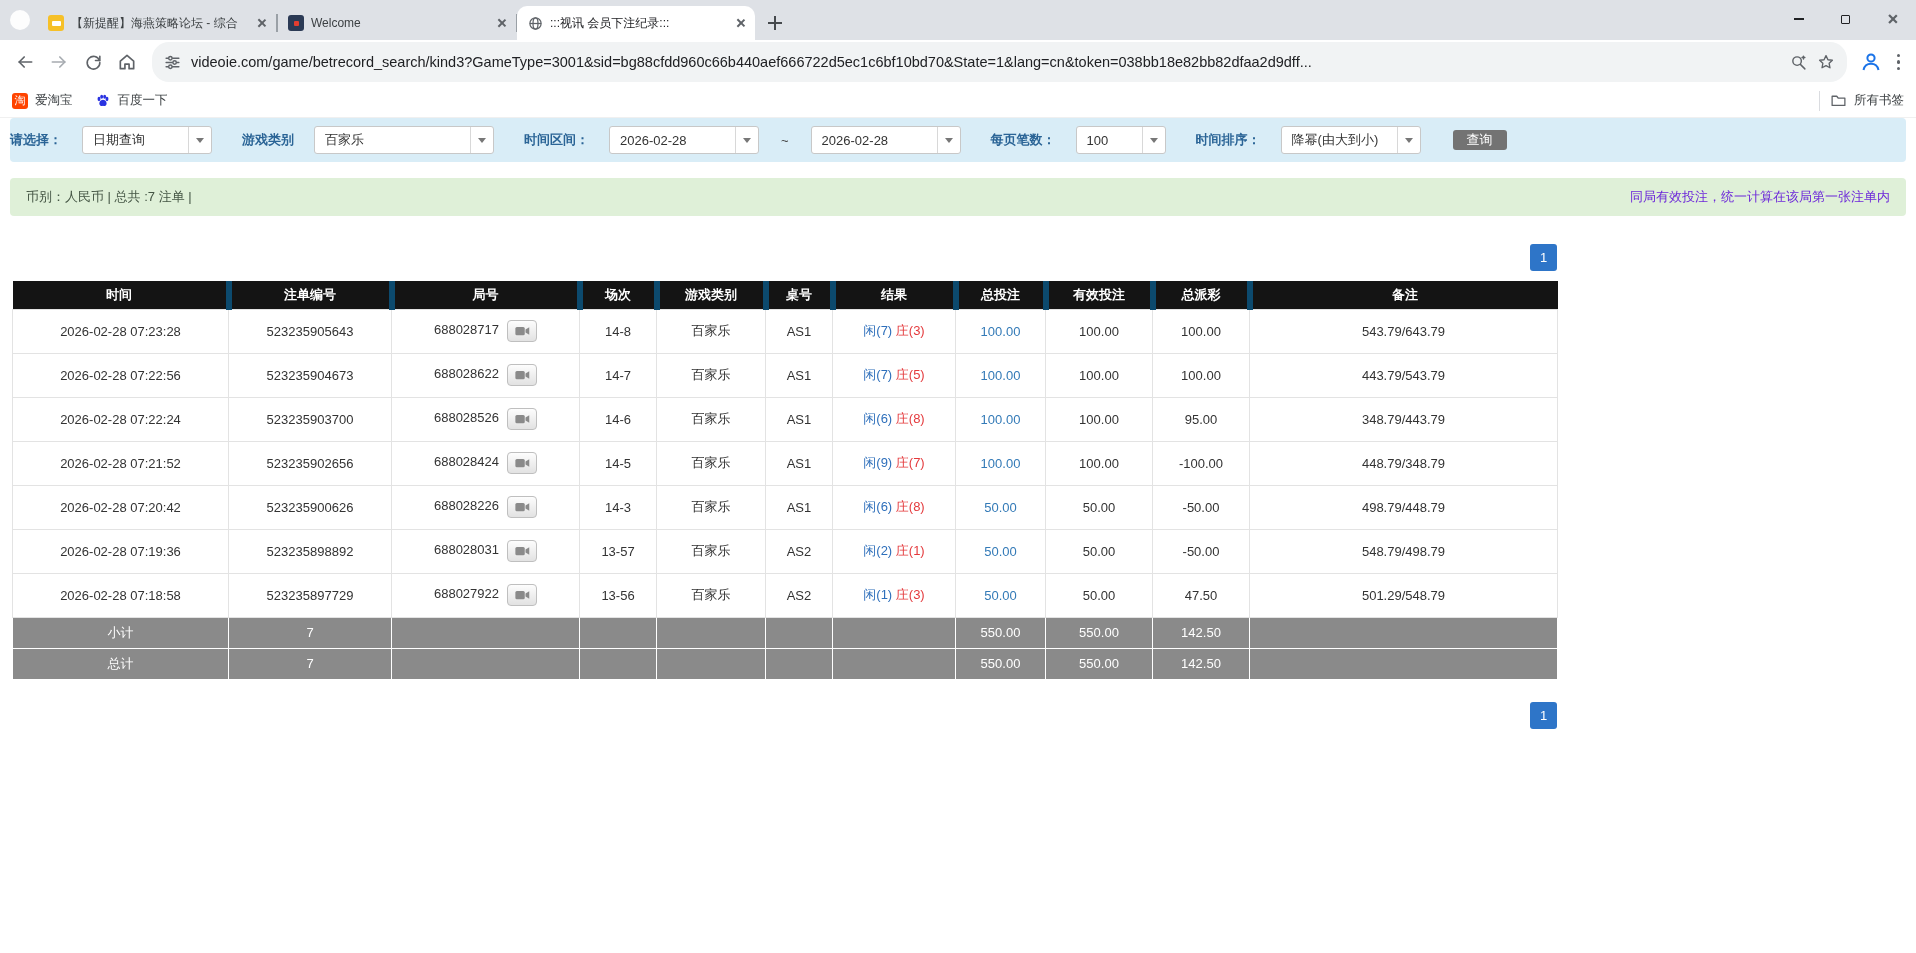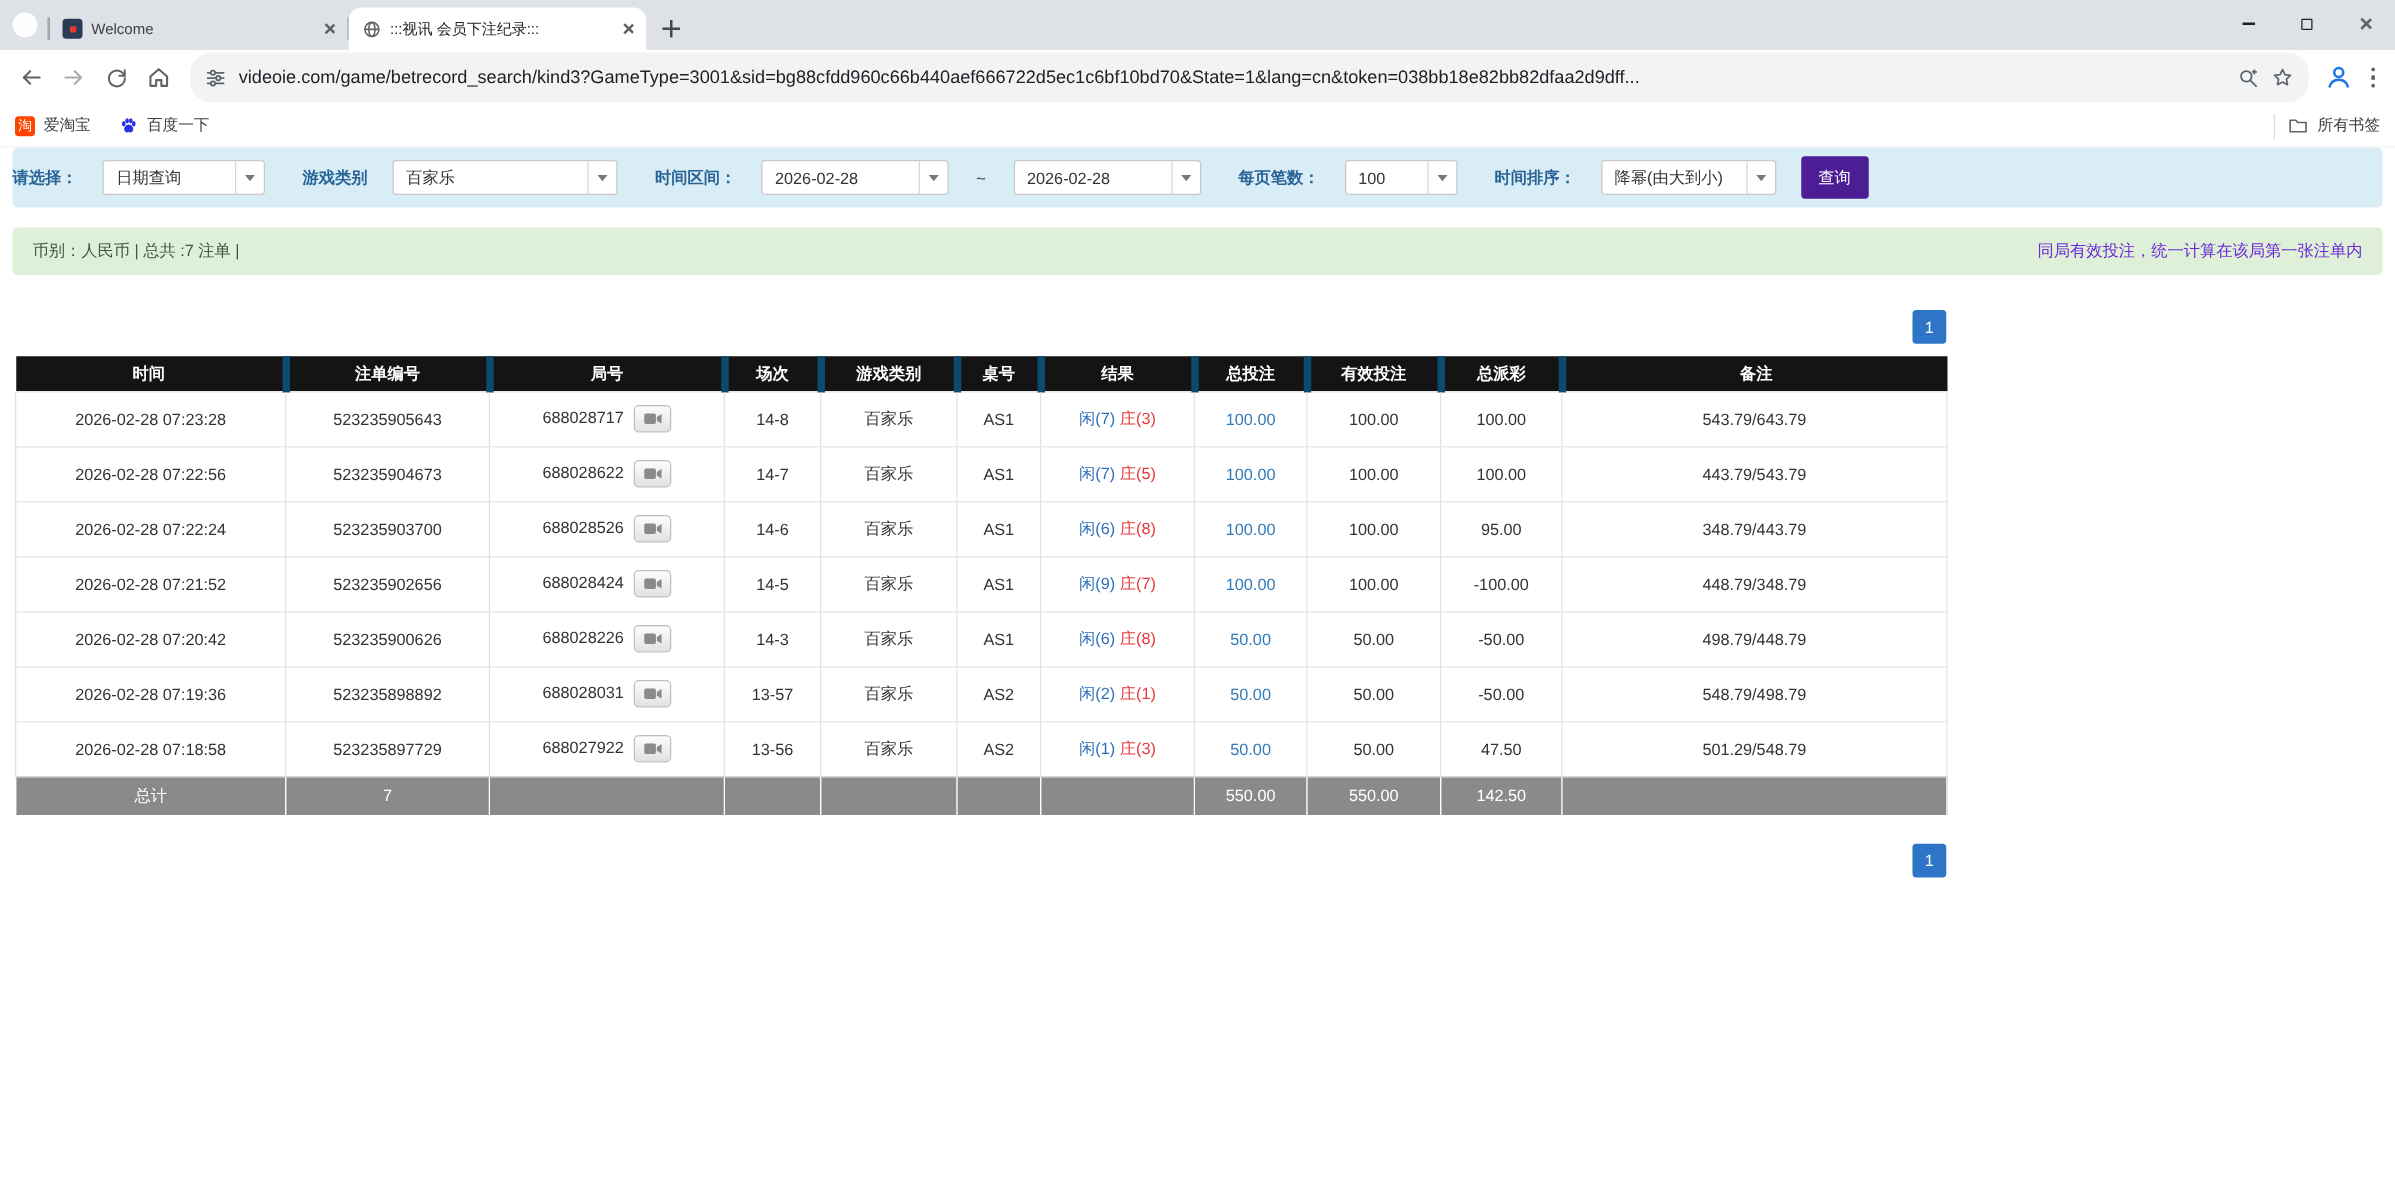--- a/index.html
+++ b/index.html
@@ -51,21 +51,21 @@
 
   .filter-bar { margin:0 10px; background:#d9edf7; border-radius:4px; min-height:44px; display:flex; align-items:center; padding:7px 0; gap:20px; font-size:13px; }
   .f-label { color:#2a6496; font-weight:bold; margin-left:10px; white-space:nowrap; }
   .f-label:first-child { margin-left:0; }
   .sel { display:inline-flex; background:#fff; border:1px solid #c8c8c8; border-radius:3px; height:28px; align-items:center; overflow:hidden; }
   .sel-value { padding:0 10px; flex:1; color:#333; white-space:nowrap; overflow:hidden; }
   .sel-arrow { width:23px; align-self:stretch; border-left:1px solid #d8d8d8; display:flex; align-items:center; justify-content:center; }
   .sel-arrow::after { content:''; border:4px solid transparent; border-top:5px solid #777; margin-top:5px; }
   .w130{width:130px}.w180{width:180px}.w150{width:150px}.w90{width:90px}.w140{width:140px}
   .tilde { color:#444; margin:0 2px; }
-  .query-btn { background:#4c1d95; color:#fff; border:none; border-radius:3px; height:34px; padding:0 14px; font-size:13px; font-family:inherit; }
+  .query-btn { background:#737373; color:#fff; border:none; border-radius:3px; height:20px; padding:0 14px; font-size:13px; margin-left:12px; font-family:inherit; }
 
   .summary-bar { margin:16px 10px 0; background:#dff0d8; border-radius:4px; height:38px; display:flex; align-items:center; justify-content:space-between; padding:0 16px; font-size:13px; color:#454; }
   .summary-note { color:#6d28d9; }
 
   .pager { width:1545px; margin-left:12px; display:flex; justify-content:flex-end; }
   .pager.top { margin-top:28px; margin-bottom:10px; }
   .pager.bottom { margin-top:22px; }
   .page-btn { min-width:27px; height:27px; background:#2e75c8; color:#fff; display:flex; align-items:center; justify-content:center; border-radius:3px; font-size:13px; }
 
   table.records { width:1545px; margin-left:12px; border-collapse:collapse; table-layout:fixed; font-size:13px; text-align:center; }
@@ -80,20 +80,27 @@
   table.records tr.sum-row td { height:31px; background:#8a8a8a; color:#fff; border:1px solid #fff; }
 
   svg { display:block; }
 </style>
 </head>
 <body>
 
 <div class="titlebar">
   <div class="tab-search-btn"></div>
 
+  <div class="tab">
+    <span class="fav forum">
+        <span class="slot"></span>
+      </span>
+    <span class="tab-label">【新提醒】海燕策略论坛 - 综合</span>
+    <span class="icon-x"></span>
+  </div>
   <div class="tab-sep"></div>
 
   <div class="tab-sep"></div>
 
   <div class="tab">
     <span class="fav welcome">
         <span class="dot"></span>
       </span>
     <span class="tab-label">Welcome</span>
     <span class="icon-x"></span>
@@ -424,31 +431,44 @@
           <td>13-56</td>
           <td>百家乐</td>
           <td>AS2</td>
           <td><span class="res-p">闲(1)</span> <span class="res-b">庄(3)</span></td>
           <td><span class="bet-link">50.00</span></td>
           <td>50.00</td>
           <td class="payout">47.50</td>
           <td>501.29/548.79</td>
         </tr>
         <tr class="sum-row">
-          <td>总计</td>
+          <td>小计</td>
           <td>7</td>
           <td></td>
           <td></td>
           <td></td>
           <td></td>
           <td></td>
           <td>550.00</td>
           <td>550.00</td>
           <td>142.50</td>
           <td></td>
         </tr>
+        <tr class="sum-row">
+          <td>总计</td>
+          <td>7</td>
+          <td></td>
+          <td></td>
+          <td></td>
+          <td></td>
+          <td></td>
+          <td>550.00</td>
+          <td>550.00</td>
+          <td>142.50</td>
+          <td></td>
+        </tr>
       </tbody>
   </table>
 
   <div class="pager bottom">
     <span class="page-btn">1</span>
   </div>
 </div>
 
 </body></html>

